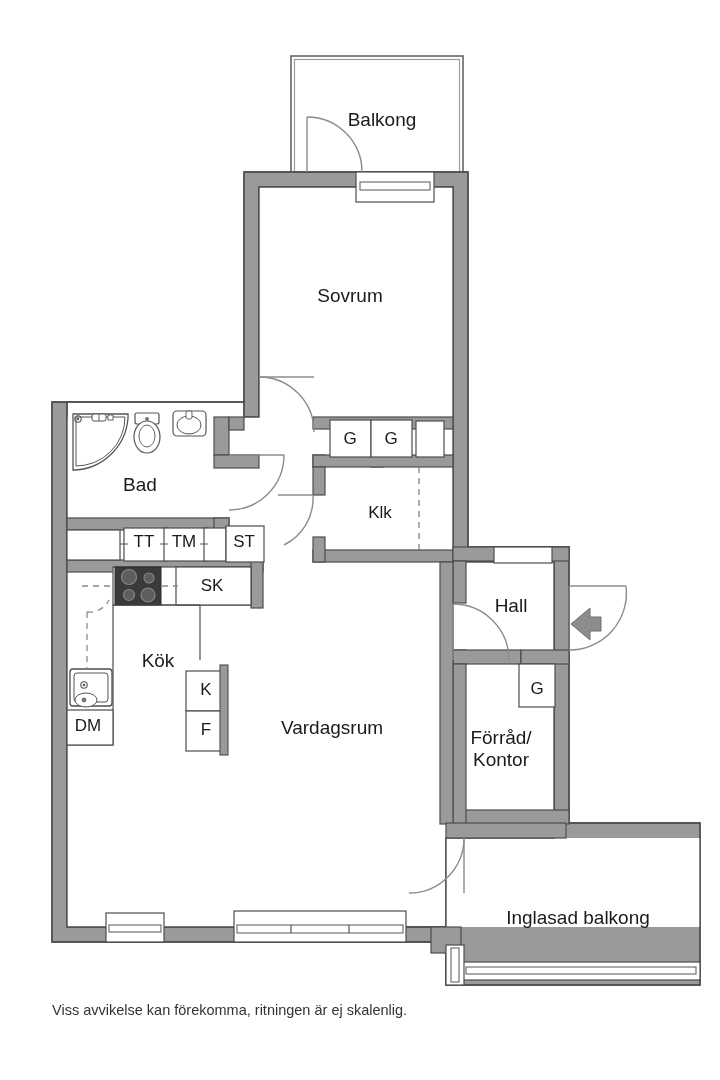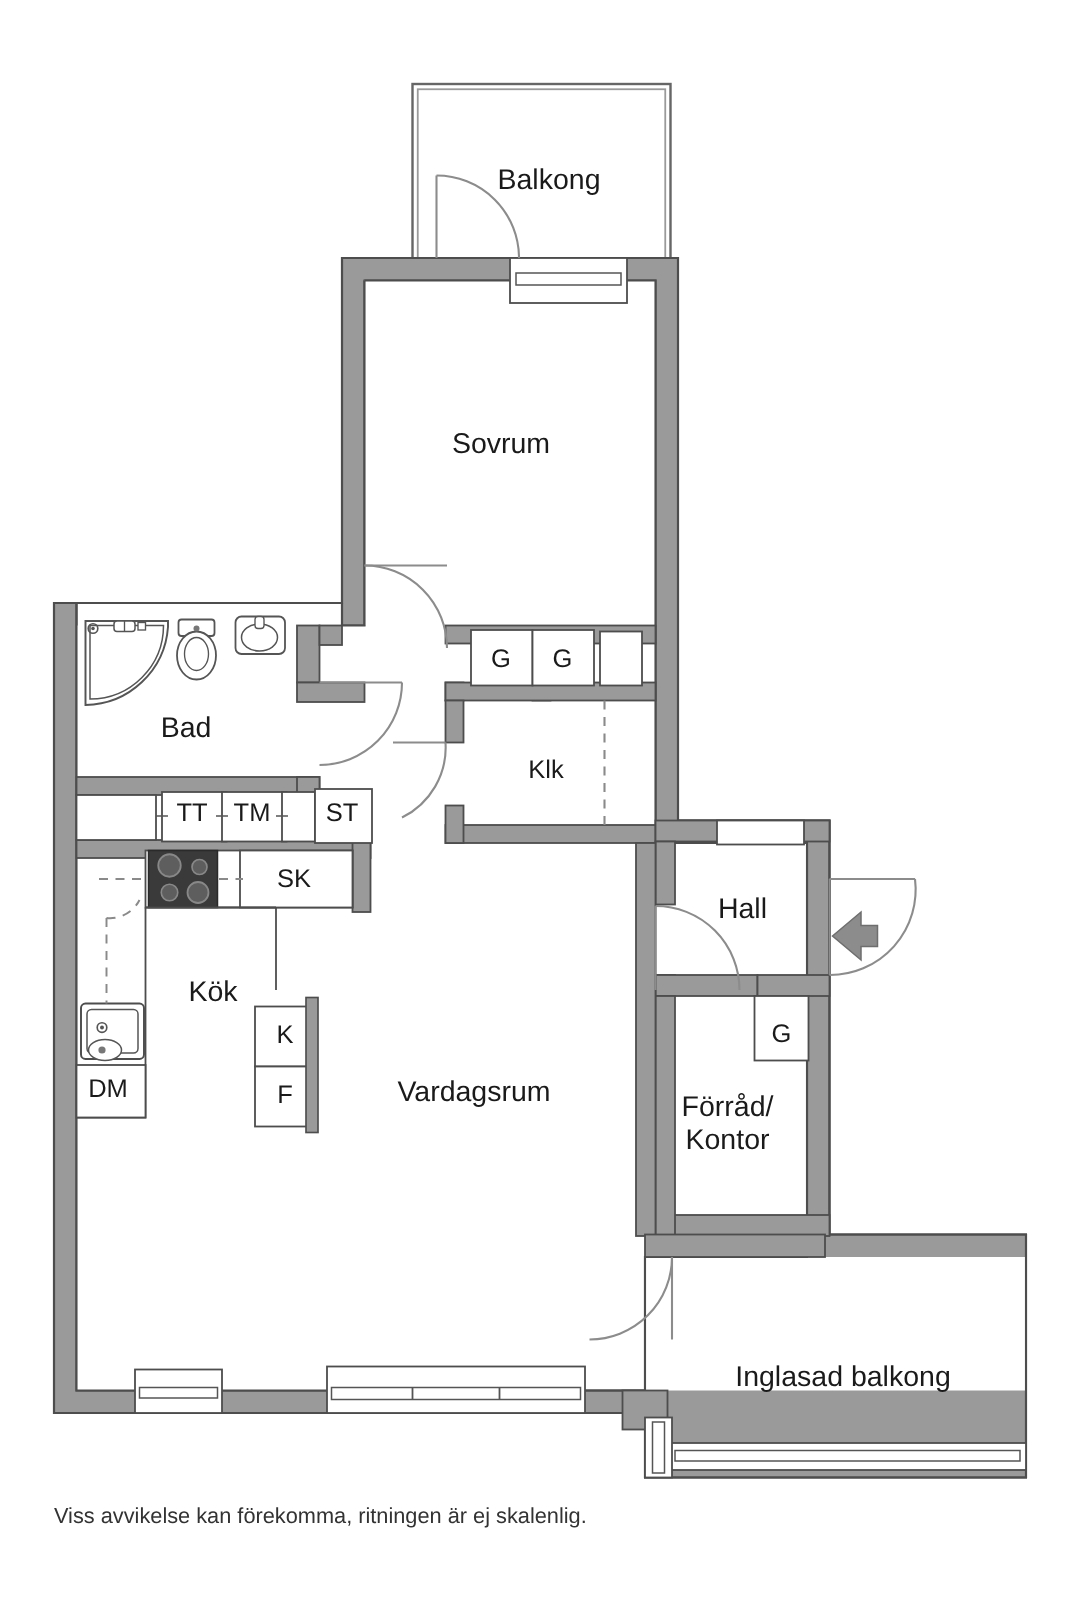--- a/index.html
+++ b/index.html
@@ -1,17 +1,17 @@
 <!DOCTYPE html>
 <html><head>
 <meta charset="utf-8">
 <style>
   html,body{margin:0;padding:0;background:#ffffff;}
   body{width:720px;height:1080px;font-family:"Liberation Sans",sans-serif;overflow:hidden;}
-  #stage{position:relative;width:620px;height:1080px;background:#fff;}
+  #stage{position:relative;width:620px;height:1080px;background:#fff;padding-left:16px;}
   svg{display:block;}
   .rlabel{font-family:"Liberation Sans",sans-serif;fill:#1a1a1a;text-anchor:middle;dominant-baseline:middle;}
   .rlabel-lg{font-size:19px;}
   .rlabel-md{font-size:17px;}
   .caption{font-family:"Liberation Sans",sans-serif;font-size:14.5px;fill:#333;}
 </style>
 </head>
 <body>
 
 <div id="stage">

